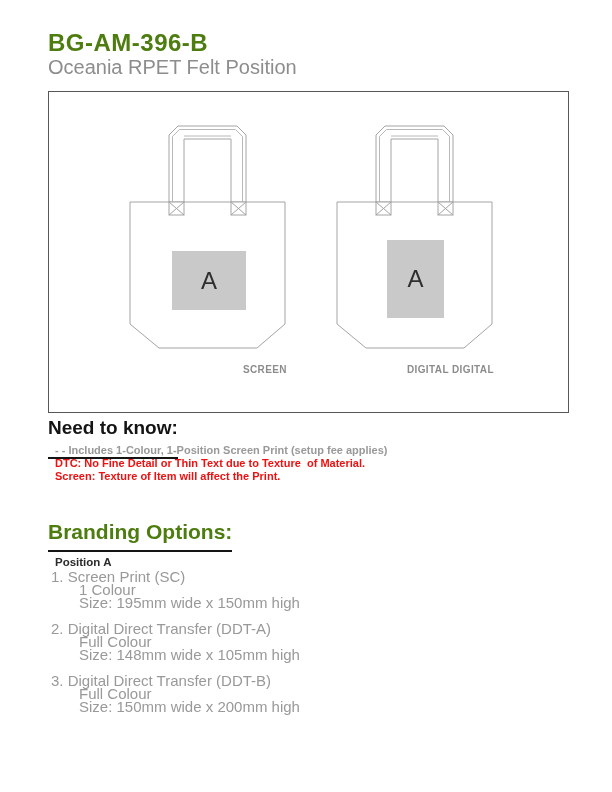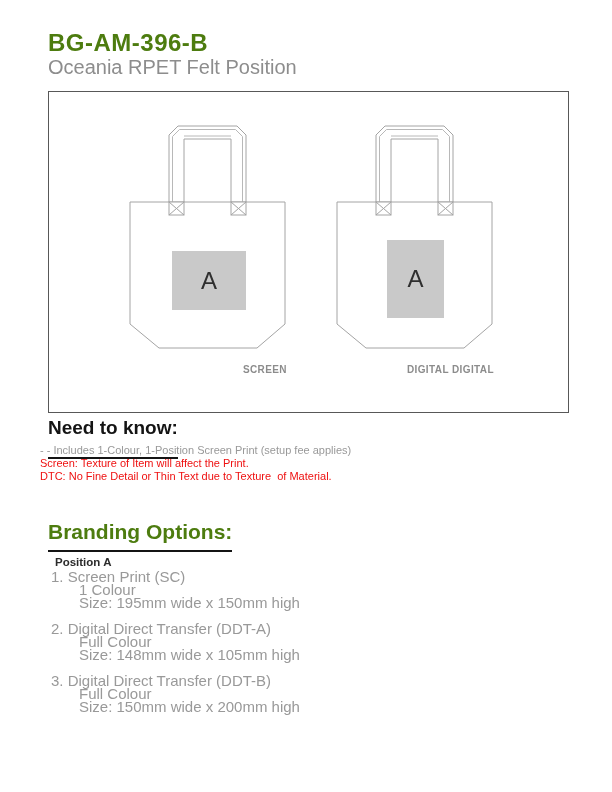--- a/index.html
+++ b/index.html
@@ -26,22 +26,22 @@
   .bag-caption {
     margin-top:12px; text-align:right;
     font-size:10px; font-weight:bold; color:#8c8c8c; letter-spacing:0.4px;
   }
   .ntk-heading {
     position:absolute; left:48px; top:417px;
     font-size:19px; font-weight:bold; color:#141414;
     border-bottom:2.5px solid #141414; padding-bottom:18px;
   }
   .ntk-notes {
-    position:absolute; left:40px; top:444px;
-    font-size:11px; line-height:13px;
+    position:absolute; left:55px; top:444px;
+    font-size:11px; line-height:13px;font-weight:bold;
   }
   .note-gray { color:#999999; }
   .note-red  { color:#ee1111; white-space:pre-wrap; }
   .bo-heading {
     position:absolute; left:48px; top:520px;
     font-size:21px; font-weight:bold; color:#4d7c0f;
     border-bottom:2.5px solid #141414; padding-bottom:6px;
   }
   .position-label {
     position:absolute; left:55px; top:556px;
@@ -105,22 +105,22 @@
       </svg>
       <div class="bag-caption">DIGITAL DIGITAL</div>
     </div>
 
   </div>
 
   <div class="ntk-heading">Need to know:</div>
 
   <div class="ntk-notes">
     <div class="note-gray">- - Includes 1-Colour, 1-Position Screen Print (setup fee applies)</div>
+    <div class="note-red">DTC: No Fine Detail or Thin Text due to Texture  of Material.</div>
     <div class="note-red">Screen: Texture of Item will affect the Print.</div>
-    <div class="note-red">DTC: No Fine Detail or Thin Text due to Texture  of Material.</div>
   </div>
 
   <div class="bo-heading">Branding Options:</div>
 
   <div class="position-label">Position A</div>
 
   <div class="options">
     <div class="option">
       <div><span>1.</span> <span>Screen Print (SC)</span></div>
       <div class="opt-sub">1 Colour</div>

